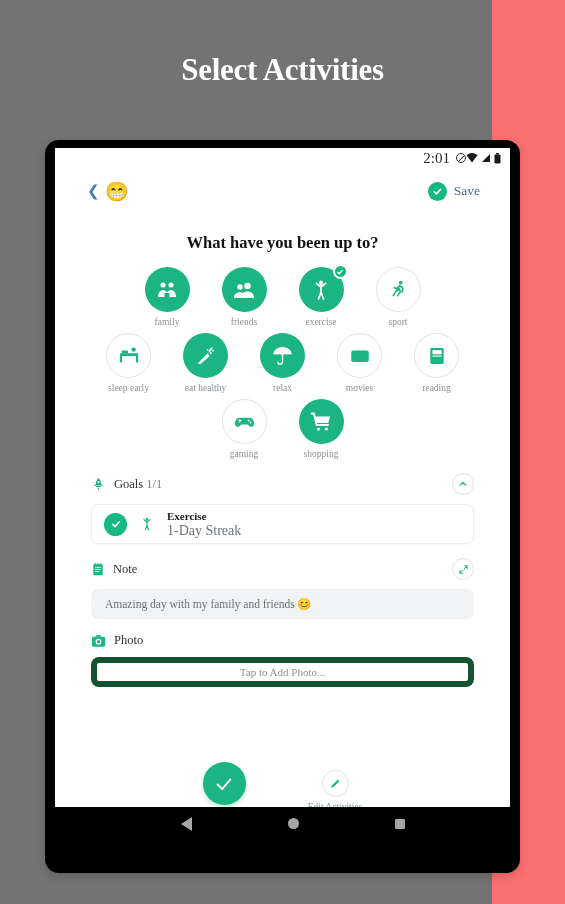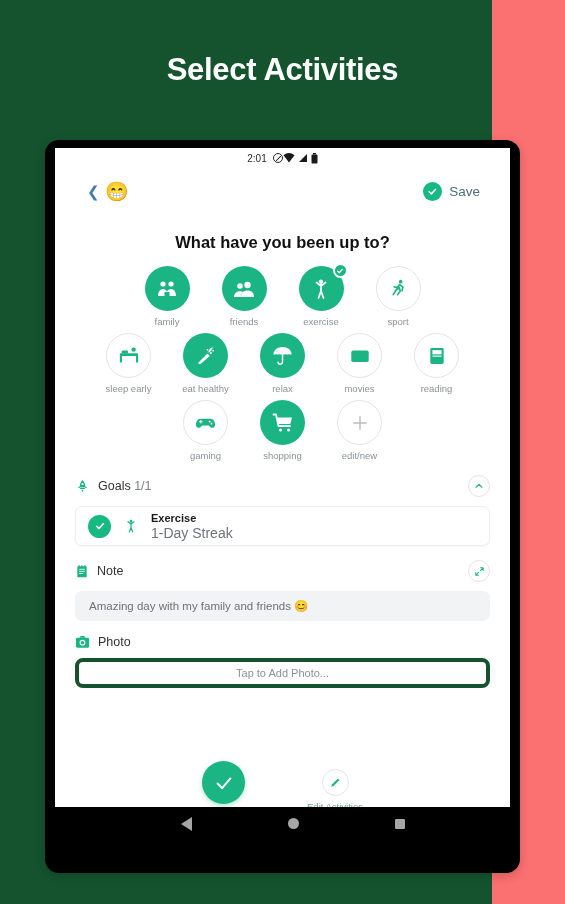--- a/index.html
+++ b/index.html
@@ -2,21 +2,21 @@
 <html><head>
 <meta charset="utf-8">
 <style>
   * { box-sizing: border-box; margin: 0; padding: 0; }
   html, body {
     width: 565px; height: 904px;
     background: #fb7070;
     font-family: "Liberation Sans", sans-serif;
     overflow: hidden;
   }
-  .page { position: relative; width: 492px; height: 904px; background:#14532d; }
+  .page { position: relative; width: 492px; height: 904px; background:#737373;font-family:Liberation Serif, serif; }
 
   .page-title {
     position: absolute; top: 52px; left: 0; width: 565px;
     text-align: center;
     font-size: 31px; font-weight: bold; color: #ffffff;
     letter-spacing: -0.3px;
   }
 
   
   .device {
@@ -28,22 +28,22 @@
   }
   .screen {
     width: 455px; height: 692px;
     background: #ffffff; overflow: hidden;
     position: relative;
   }
 
   
   .statusbar {
     height: 20px; display: flex; align-items: center;
-    justify-content: center;
-    padding: 0 9px; font-size: 10px; color: #2a2a2a;
+    justify-content: flex-end;
+    padding: 0 9px; font-size: 15px; color: #2a2a2a;
   }
   .sb-left { display:flex; align-items:center; gap:6px; }
   .sb-right { display:flex; align-items:center; gap:3px; }
   .dnd-icon {
     width: 10px; height: 10px; border:1.3px solid #2a2a2a; border-radius:50%;
     display:inline-block; position:relative;
   }
   .dnd-icon::after{
     content:""; position:absolute; left:1px; top:4px; width:7px; height:1.3px;
     background:#2a2a2a; transform: rotate(-45deg);
@@ -85,21 +85,21 @@
   .bubble svg { display:block; }
   .act-label { font-size: 9.5px; color:#8d9296; margin-top: 5px; white-space:nowrap; }
   .badge {
     position:absolute; top:-3px; right:-4px;
     width:15px; height:15px; border-radius:50%;
     background:#1bb583; border:2px solid #fff;
     display:flex; align-items:center; justify-content:center;
   }
 
   
-  .sec { padding: 0 20px; }
+  .sec { padding: 0 36px; }
   .sec-head {
     display:flex; align-items:center; justify-content:space-between;
     margin-top: 14px;
   }
   .sec-head-left { display:flex; align-items:center; gap:8px; }
   .sec-title { font-size: 12.5px; color:#333; }
   .sec-title .muted { color:#7d8287; }
   .round-btn {
     width:22px; height:22px; border-radius:50%;
     border:1px solid #e2e4e6; background:#fff;
@@ -118,21 +118,21 @@
   .goal-name { font-size: 11px; font-weight:bold; color:#1a1a1a; }
   .goal-sub { font-size: 14px; color:#6f7479; margin-top:1px; }
 
   .note-box {
     margin-top: 9px; background:#f2f3f5; border-radius:7px;
     height: 30px; display:flex; align-items:center; padding: 0 14px;
     font-size: 11.5px; color:#6d7277; cursor:text;
   }
 
   .photo-box {
-    margin-top: 9px; background:#fff; border:4px solid #14532d;
+    margin-top: 9px; background:#fff; border:6px solid #14532d;
     border-radius:8px; height: 30px;
     display:flex; align-items:center; justify-content:center;
     font-size: 11px; color:#8d9296; cursor:pointer;
   }
 
   
   .bottom-actions {
     position:absolute; bottom: 20px; left:0; width:100%;
     display:flex; align-items:flex-start; justify-content:center; gap: 62px;
   }
@@ -340,28 +340,20 @@
               <svg width="24" height="24" viewBox="0 0 24 24">
                 <path d="M2.5 3.5 L5 3.5 L7.5 15 L19 15" stroke="#fff" stroke-width="1.8" fill="none" stroke-linecap="round" stroke-linejoin="round"></path>
                 <path d="M6 6.5 L21 6.5 L19.3 13 L7.4 13 Z" fill="#fff"></path>
                 <circle cx="9.5" cy="19" r="1.6" fill="#fff"></circle>
                 <circle cx="17.5" cy="19" r="1.6" fill="#fff"></circle>
               </svg>
             </div>
             <div class="act-label">shopping</div>
           </div>
 
-          <div class="act">
-            <div class="bubble off">
-              <svg width="20" height="20" viewBox="0 0 24 24">
-                <path d="M12 4.5 L12 19.5 M4.5 12 L19.5 12" stroke="#b8bdc1" stroke-width="1.7" stroke-linecap="round"></path>
-              </svg>
-            </div>
-            <div class="act-label">edit/new</div>
-          </div>
         </div>
       </div>
 
       <div class="sec">
         <div class="sec-head">
           <div class="sec-head-left">
             <svg width="15" height="15" viewBox="0 0 24 24">
               <path d="M12 1.5 C15 4.5 16.5 9 16.5 13 L7.5 13 C7.5 9 9 4.5 12 1.5 Z" fill="#1bb583"></path>
               <circle cx="12" cy="8" r="1.8" fill="#fff"></circle>
               <path d="M7.5 11 L4.5 14.5 L7.5 14.5 Z" fill="#1bb583"></path>

